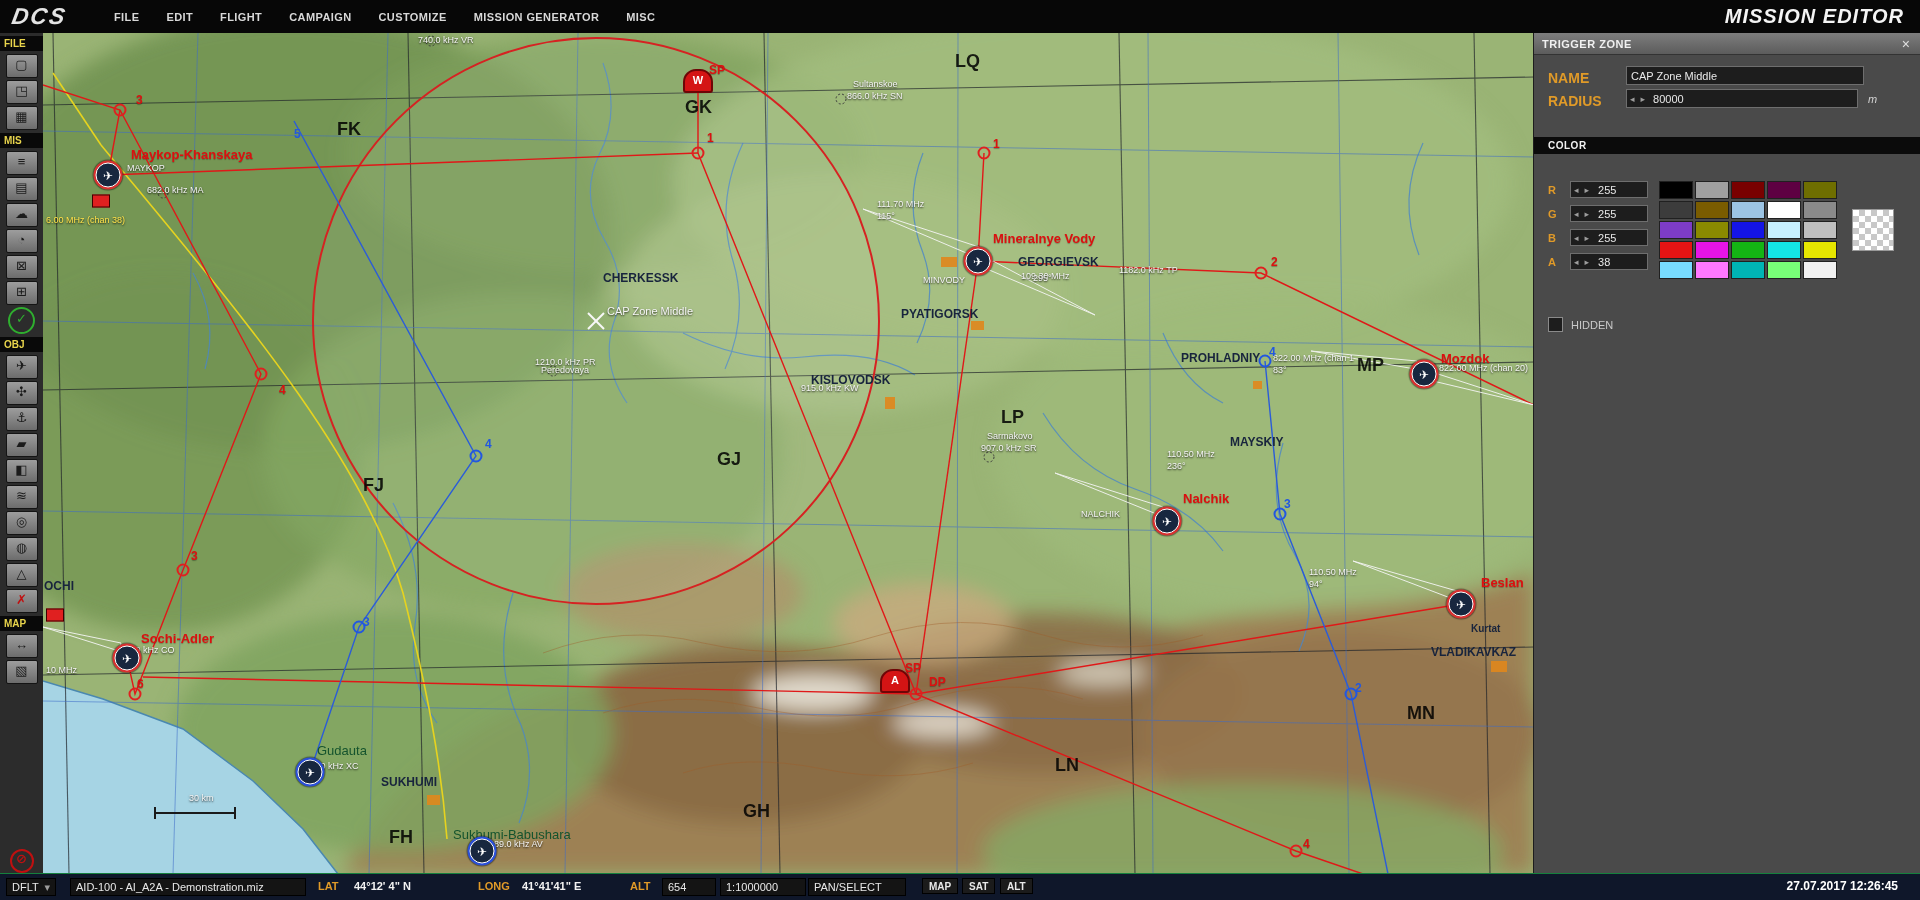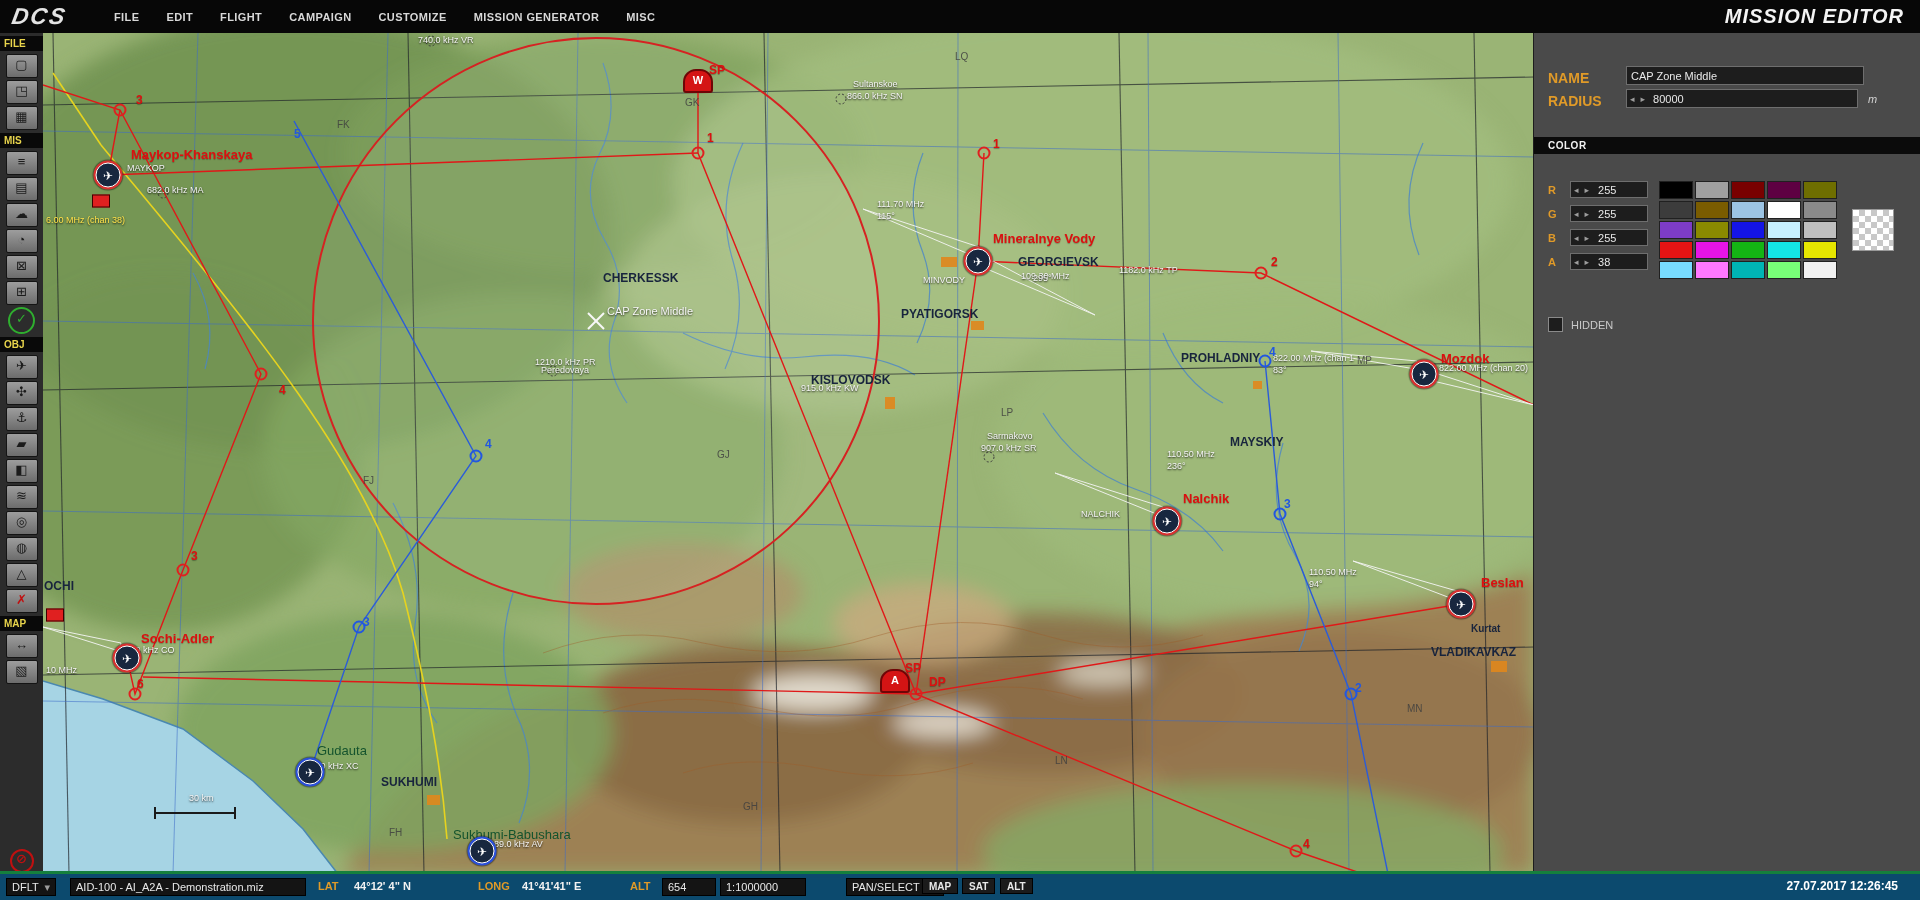--- a/index.html
+++ b/index.html
@@ -33,21 +33,21 @@
 
   
   .map { position:absolute; left:43px; top:33px; right:386px; bottom:26px; overflow:hidden;
          background:#95b271; z-index:5; }
   #map-svg { position:absolute; left:0; top:0; width:100%; height:100%; }
   .map-lbl { position:absolute; white-space:nowrap; pointer-events:none; z-index:6; }
   .city-red  { color:#dc0f0f; font-weight:bold; font-size:13px; text-shadow:0 1px 1px rgba(0,0,0,.25); }
   .city-blue { color:#14532d; font-weight:normal; font-size:13px; }
   .city-dark { color:#18243d; font-weight:bold; font-size:12px; }
   .city-dark-sm { color:#18243d; font-weight:bold; font-size:10px; }
-  .grid { color:#404040; font-weight:normal; font-size:10px; opacity:.85; }
+  .grid { color:#000000; font-weight:bold; font-size:18px; opacity:.85; }
   .bcn { color:#f4f4f4; font-size:9px; text-shadow:0 1px 2px rgba(0,0,0,.85); }
   .bcn-yellow { color:#ffe24a; font-size:9px; text-shadow:0 1px 2px rgba(0,0,0,.85); }
   .wpn-red  { color:#dc1010; font-weight:bold; font-size:12px; text-shadow:0 1px 1px rgba(0,0,0,.3); }
   .wpn-blue { color:#2257e0; font-weight:bold; font-size:12px; }
   .zone-label { color:#f6f6f6; font-size:11px; text-shadow:0 1px 2px rgba(0,0,0,.75); }
   .wp { position:absolute; width:9px; height:9px; border-radius:50%; border:2px solid;
         transform:translate(-50%,-50%); z-index:7; }
   .wp.red { border-color:#e02020; } .wp.blue { border-color:#2257e0; }
   .airport { position:absolute; width:23px; height:23px; border-radius:50%; transform:translate(-50%,-50%);
              display:flex; align-items:center; justify-content:center; background:#18273f;
@@ -100,34 +100,34 @@
       background-image:linear-gradient(45deg,#c8c8c8 25%,transparent 25%),
                        linear-gradient(-45deg,#c8c8c8 25%,transparent 25%),
                        linear-gradient(45deg,transparent 75%,#c8c8c8 75%),
                        linear-gradient(-45deg,transparent 75%,#c8c8c8 75%);
       background-size:12px 12px; background-position:0 0,0 6px,6px -6px,-6px 0; }
   #hidden-row { position:absolute; left:14px; top:284px; display:flex; align-items:center; }
   .checkbox { width:13px; height:13px; background:#1d1d1d; border:1px solid #8a8a8a; cursor:pointer; }
   #hidden-label { margin-left:8px; color:#c9c9c9; font-size:11px; }
 
   
-  .statusbar { position:absolute; left:0; right:0; bottom:0; height:26px; background:#0c4a6e;
-               border-top:3px solid #15803d; z-index:30; }
+  .statusbar { position:absolute; left:0; right:0; bottom:0; height:26px; background:#0f172a;
+               border-top:1px solid #15803d; z-index:30; }
   .sb-box { position:absolute; top:4px; height:16px; line-height:16px; background:#141414;
             border:1px solid #000; color:#e8e8e8; font-size:11px; padding:0 5px; white-space:nowrap; }
   .sb-label { position:absolute; top:6px; color:#e09a28; font-size:11px; font-weight:bold; }
   .sb-value { position:absolute; top:6px; color:#f2f2f2; font-size:11px; font-weight:bold; }
   #sb-layer { left:6px; width:38px; cursor:pointer; }
   #sb-layer::after { content:"▾"; float:right; color:#9d9d9d; }
   #sb-file { left:70px; width:224px; }
   #lat-label { left:318px; } #lat-value { left:354px; }
   #long-label { left:478px; } #long-value { left:522px; }
   #alt-label { left:630px; } #alt-box { left:662px; width:42px; }
   #scale-box { left:720px; width:74px; }
-  #mode-box { left:808px; width:86px;margin-left:38px; }
+  #mode-box { left:808px; width:86px; }
   .sb-btn { position:absolute; top:4px; height:16px; line-height:16px; background:#1b1b1b;
             border:1px solid #000; color:#e8e8e8; font-size:10px; font-weight:bold;
             padding:0 6px; cursor:pointer; }
   #btn-map { left:922px; } #btn-sat { left:962px; } #btn-alt { left:1000px; }
   #sb-datetime { position:absolute; right:22px; top:5px; color:#fff; font-size:12px; font-weight:bold; }
 </style>
 </head>
 <body>
 
 <div id="root">
@@ -400,20 +400,24 @@
         <div class="airport blue" style="left: 267px; top: 739px;">✈</div>
         <div class="airport blue" style="left: 439px; top: 818px;">✈</div>
         <div class="tent" style="left: 655px; top: 48px;">W</div>
         <div class="tent" style="left: 852px; top: 648px;">A</div>
         <div class="unit" style="left: 12px; top: 582px;"></div>
         <div class="unit" style="left: 58px; top: 168px;"></div>
       </div>
   </div>
 
   <aside class="panel">
+    <div class="panel-header">
+      <span class="panel-title">TRIGGER ZONE</span>
+      <button class="panel-close"></button>
+    </div>
     <span class="fld-label" id="name-label">NAME</span>
     <input id="name-input" value="CAP Zone Middle" style="">
     <span class="fld-label" id="radius-label">RADIUS</span>
     <div class="spin-box" id="radius-box">
       <span class="spin-arrow spin-l"></span>
       <span class="spin-arrow spin-r"></span>
       <span id="radius-value">80000</span>
     </div>
     <span id="radius-unit">m</span>
     <div id="color-header">COLOR</div>

